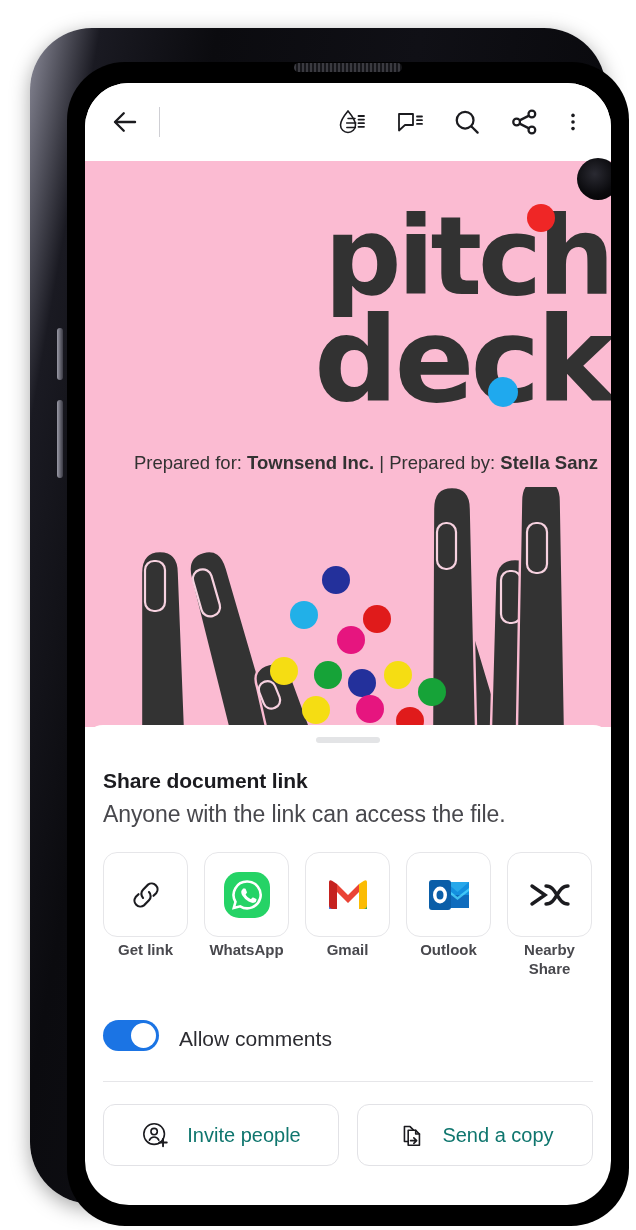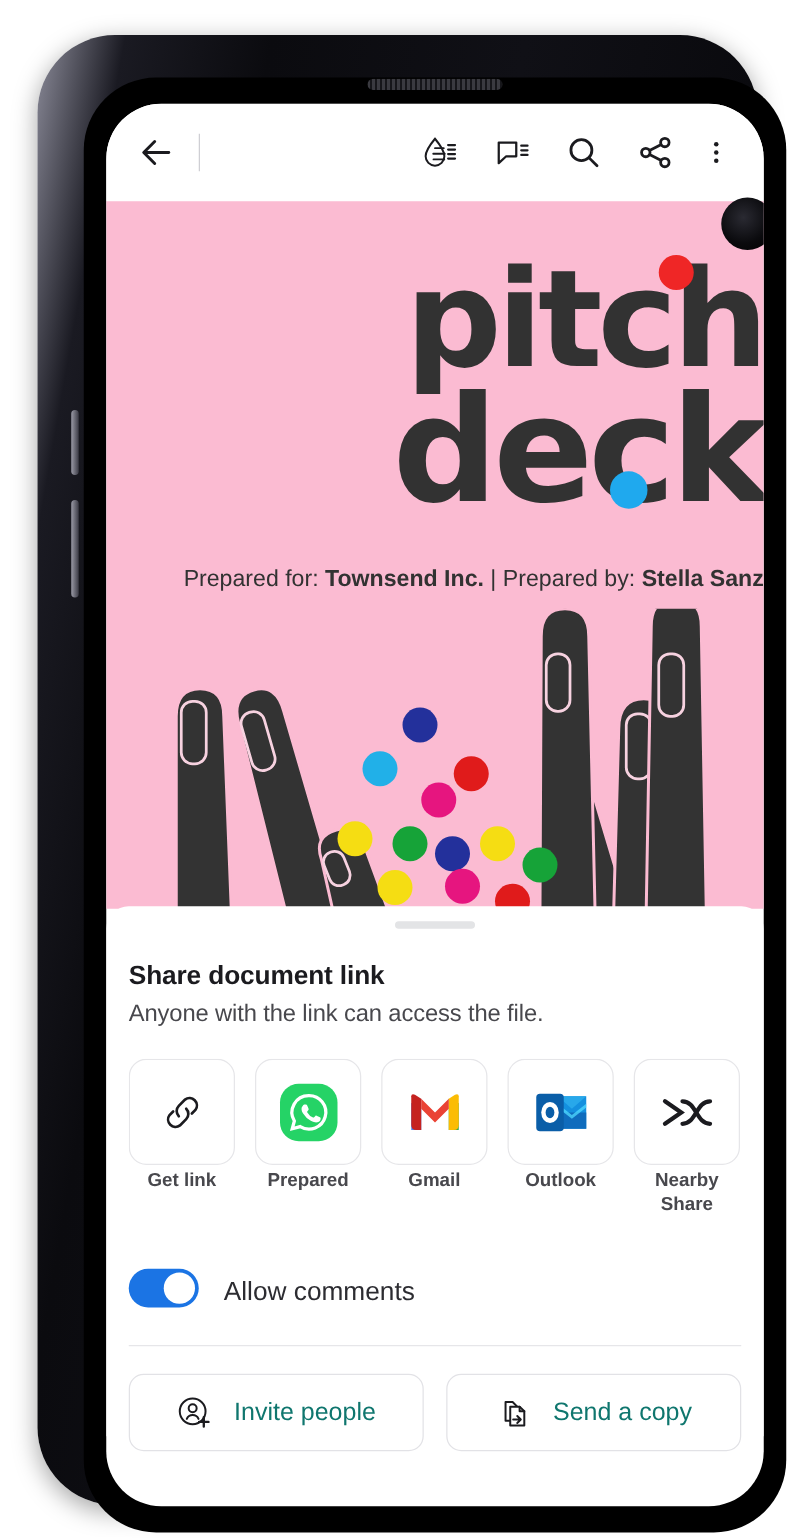--- a/index.html
+++ b/index.html
@@ -114,21 +114,21 @@
     background:#ef2626;
   }
   #dot-blue{
     position:absolute; right:93px; bottom:8px;
     width:30px; height:30px; border-radius:50%;
     background:#1fa9ee;
   }
   #slide-subtitle{
     position:absolute;
     left:0; right:0; top:291px;
-    text-align:right;
+    text-align:center;
     font-size:18.5px;
     color:#323232;
     font-family:"Liberation Sans", sans-serif;
     margin-left:36px;
   }
   #slide-subtitle b{ font-weight:700; }
   #slide-illustration{
     position:absolute;
     left:0; right:0; bottom:0;
     height:240px;
@@ -152,21 +152,21 @@
   }
   #sheet-title{
     margin:26px 0 0 18px;
     font-size:21px;
     font-weight:700;
     color:#1b1b1f;
     letter-spacing:-.1px;
   }
   #sheet-subtitle{
     margin:8px 0 0 18px;
-    font-size:19px;
+    font-size:23px;
     color:#48484d;
     letter-spacing:-.1px;
   }
 
   
   #share-targets{
     display:flex;
     gap:16px;
     margin:24px 0 0 18px;
     overflow:hidden;
@@ -398,21 +398,21 @@
         </div>
 
         <div class="share-target">
           <div class="share-tile">
             <svg width="52" height="52" viewBox="0 0 52 52">
               <rect x="3" y="3" width="46" height="46" rx="15" fill="#25D366"></rect>
               <path d="M26 12.5 a13.4 13.4 0 0 0 -11.5 20.3 l-1.7 6.2 6.4-1.7 A13.4 13.4 0 1 0 26 12.5 Z" fill="none" stroke="#ffffff" stroke-width="2.6"></path>
               <path d="M21.4 20.4 c.4-.9 .8-.9 1.3-.9 h1 c.35 0 .72 .05 1.06 .85 l1.1 2.7 c.14 .35 .08 .7-.12 1 l-.8 1 c-.25 .3-.3 .5-.1 .85 a10 10 0 0 0 4.6 4.1 c.4 .15 .62 .1 .85-.15 l1-1.1 c.3-.3 .6-.33 .95-.2 l2.7 1.25 c.45 .2 .6 .45 .6 .9 a3.4 3.4 0 0 1 -2.5 3.1 c-1.2 .3-2.9 .1-5.4-1.2 a16.6 16.6 0 0 1 -6.3-6 c-1.3-2.2-1.2-3.95-.9-4.9 Z" fill="#ffffff"></path>
             </svg>
           </div>
-          <div class="share-label">Prepared</div>
+          <div class="share-label">WhatsApp</div>
         </div>
 
         <div class="share-target">
           <div class="share-tile">
             <svg width="44" height="34" viewBox="0 0 44 34">
               <path d="M3 31 V9.5 L11 6 v25 Z" fill="#4285F4"></path>
               <path d="M41 31 V9.5 L33 6 v25 Z" fill="#34A853"></path>
               <path d="M3 9.5 L3 4 q0-2.4 3-1.3 L11 6 v25 H7 q-4 0-4-4 Z" fill="#C5221F"></path>
               <path d="M41 9.5 L41 4 q0-2.4-3-1.3 L33 6 v25 h4 q4 0 4-4 Z" fill="#FBBC04"></path>
               <path d="M11 6 L22 17 L33 6 v8 L22 25 L11 14 Z" fill="#EA4335"></path>

